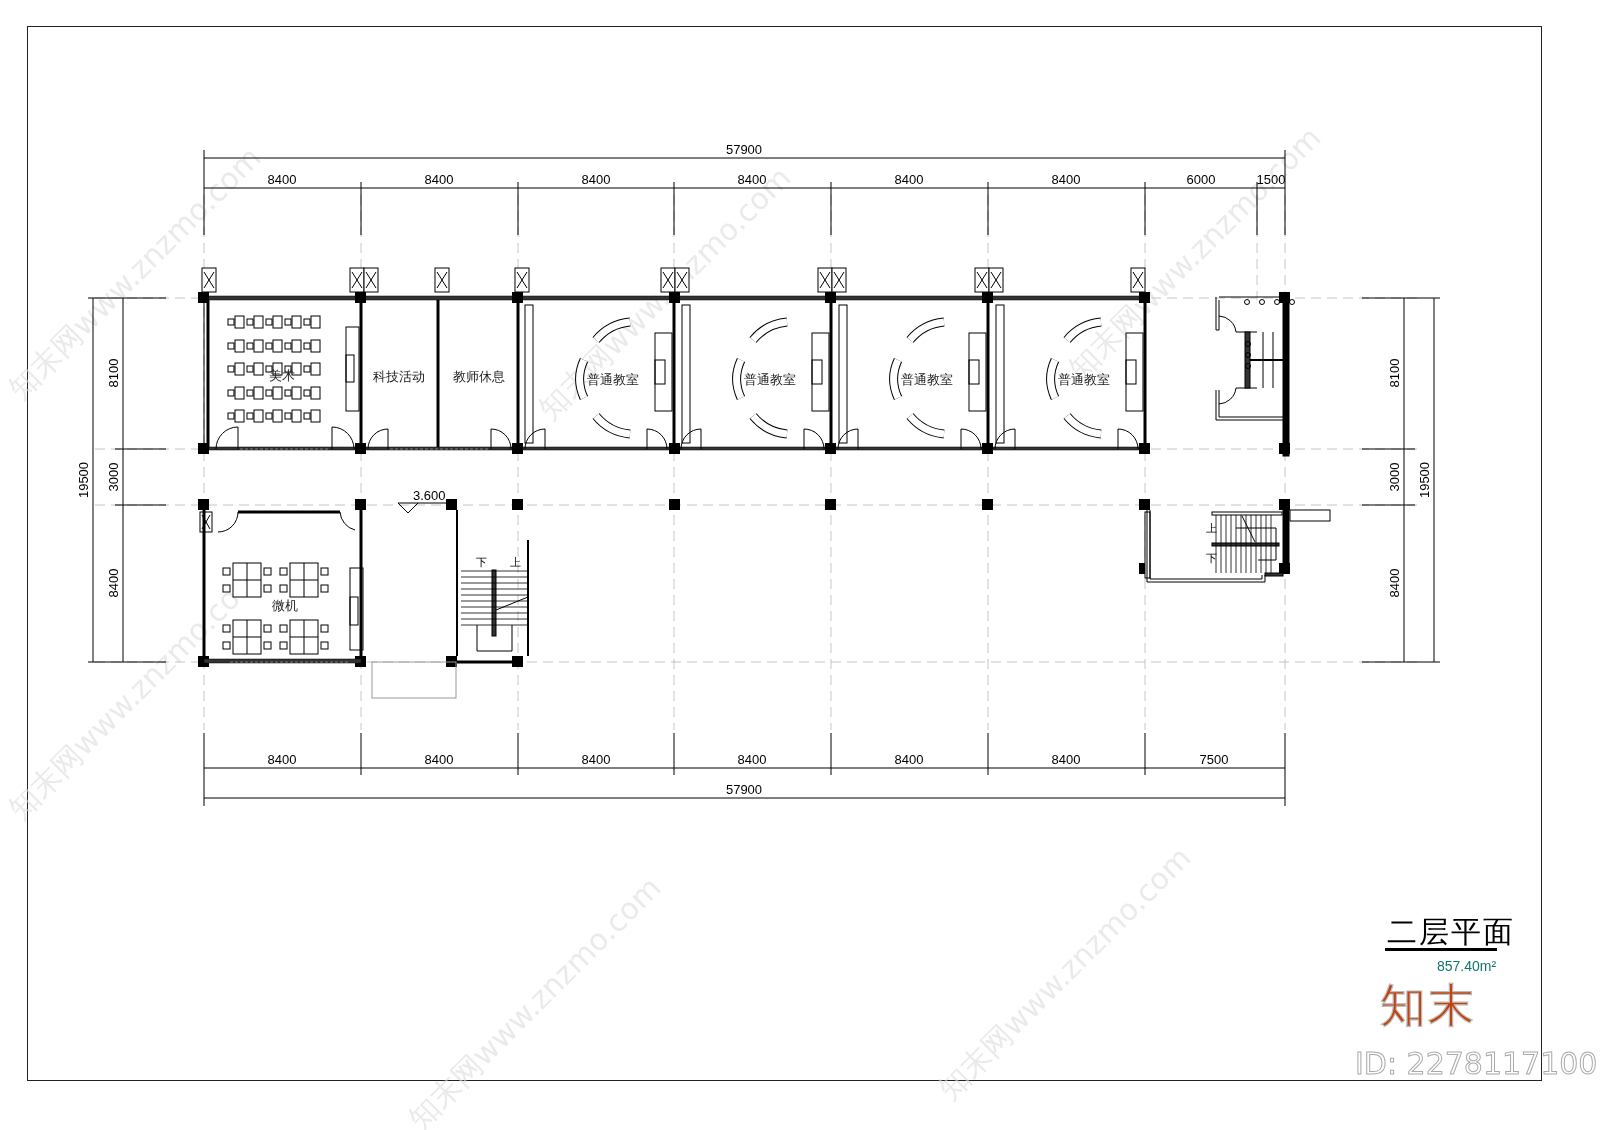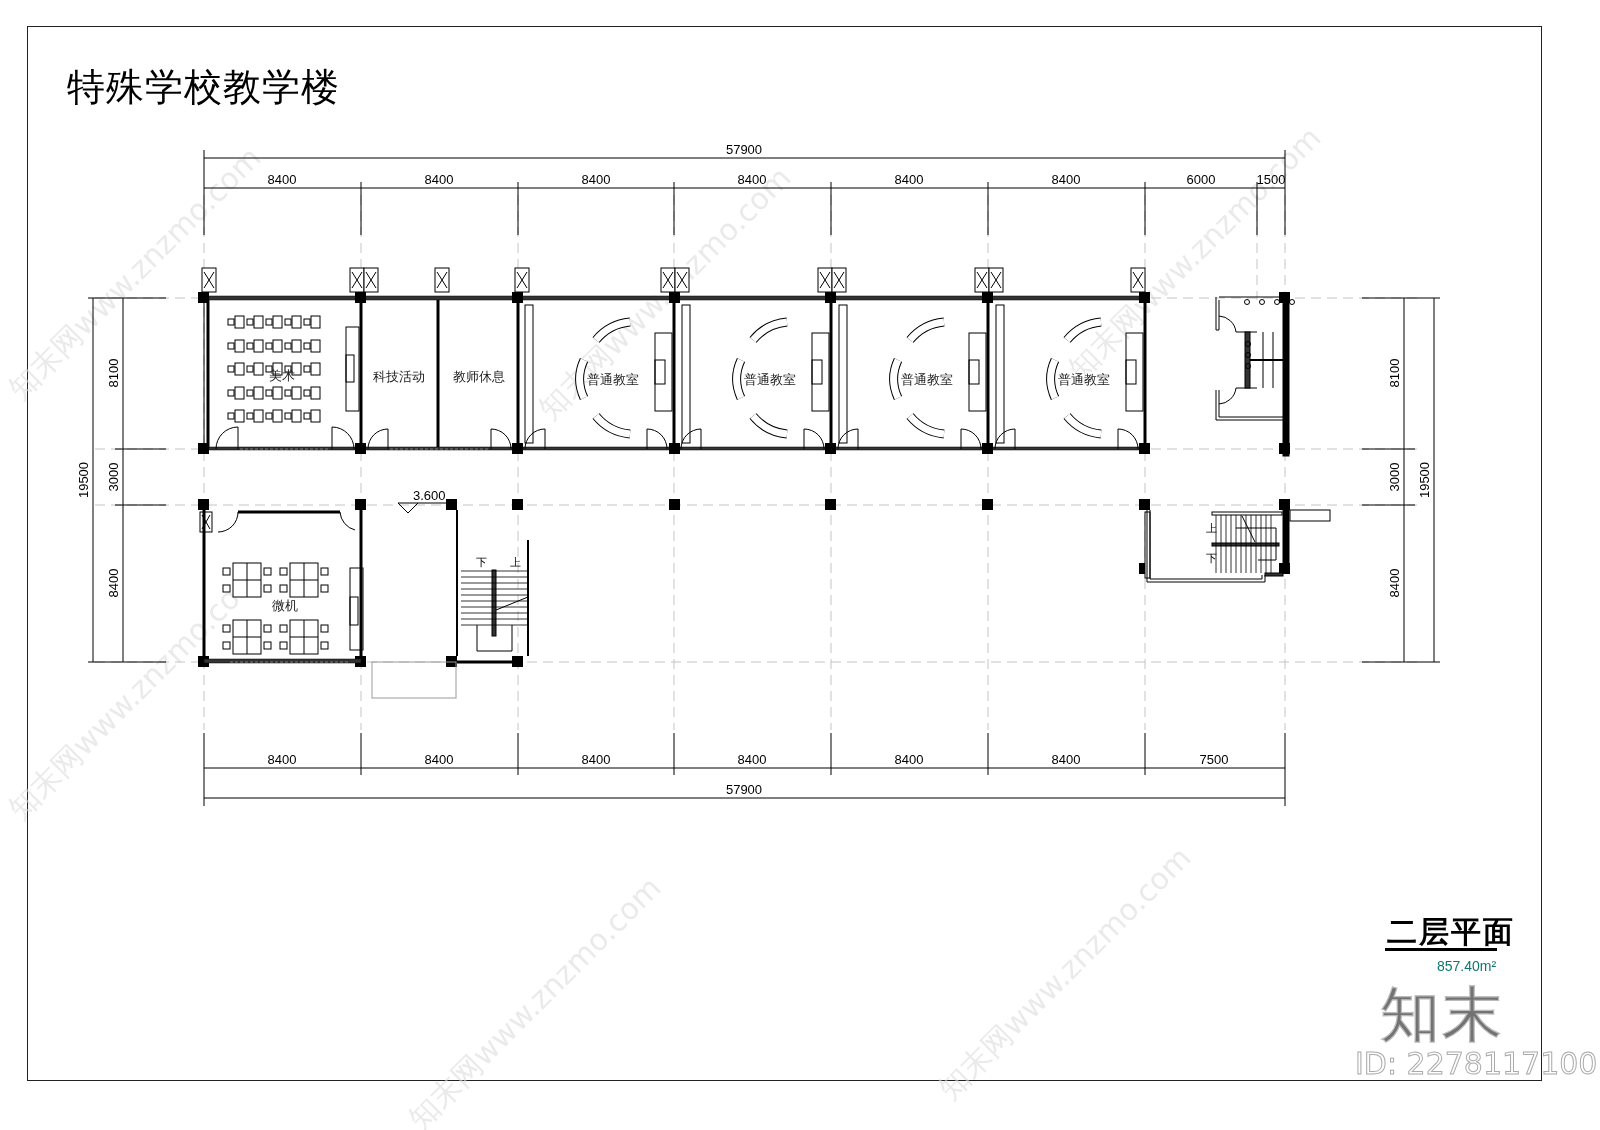--- a/index.html
+++ b/index.html
@@ -1,41 +1,40 @@
 <!DOCTYPE html>
 <html><head>
 <meta charset="utf-8">
 <style>
   html,body{margin:0;padding:0;background:#fff;}
   body{width:1600px;height:1130px;position:relative;overflow:hidden;font-family:"DejaVu Sans","Liberation Sans",sans-serif;}
   #sheet{position:absolute;left:0;top:0;width:1600px;height:1130px;}
   .frame{position:absolute;left:27px;top:26px;width:1515px;height:1055px;border:1.3px solid #222;box-sizing:border-box;}
   .title{position:absolute;left:67px;top:62px;font-size:38px;color:#000;letter-spacing:1px;font-family:"DejaVu Sans",sans-serif;}
   svg text{font-family:"Liberation Sans","DejaVu Sans",sans-serif;}
-  .plan-title{position:absolute;left:1387px;top:912px;font-size:30px;color:#000;letter-spacing:2px;font-family:"DejaVu Sans",sans-serif;font-weight:700;}
+  .plan-title{position:absolute;left:1387px;top:912px;font-size:30px;color:#000;letter-spacing:2px;font-family:"DejaVu Sans",sans-serif;font-weight:400;}
   .plan-underline{position:absolute;left:1385px;top:948px;width:112px;height:3px;background:#000;}
   .area{position:absolute;left:1437px;top:958px;font-size:14px;color:#0f766e;font-family:"Liberation Sans",sans-serif;}
-  .wm-logo{position:absolute;left:1380px;top:975px;font-size:60px;color:#737373;-webkit-text-stroke:1.2px #bbb;font-family:"DejaVu Sans",sans-serif;letter-spacing:2px;}
+  .wm-logo{position:absolute;left:1380px;top:975px;font-size:46px;color:#c2410c;-webkit-text-stroke:1.2px #bbb;font-family:"DejaVu Sans",sans-serif;letter-spacing:2px;}
   .wm-id{position:absolute;left:1355px;top:1046px;font-size:30px;color:#fff;-webkit-text-stroke:1px #aaa;font-family:"DejaVu Sans",sans-serif;}
   .wm{position:absolute;color:#ddd;font-size:30px;font-family:"DejaVu Sans",sans-serif;transform:rotate(-45deg);transform-origin:left top;white-space:nowrap;opacity:.6;pointer-events:none;}
 </style>
 </head>
 <body>
 
 <div id="sheet">
   <div class="frame"></div>
 
   <div class="wm" style="left:0px;top:380px;">知末网www.znzmo.com</div>
   <div class="wm" style="left:530px;top:400px;">知末网www.znzmo.com</div>
   <div class="wm" style="left:1060px;top:360px;">知末网www.znzmo.com</div>
   <div class="wm" style="left:400px;top:1110px;">知末网www.znzmo.com</div>
   <div class="wm" style="left:930px;top:1080px;">知末网www.znzmo.com</div>
   <div class="wm" style="left:0px;top:800px;">知末网www.znzmo.com</div>
 
-  <div class="title">特殊学校教学楼</div>
 
   <svg width="1600" height="1130" style="position:absolute;left:0;top:0">
 
     <g stroke="#c4c4c4" stroke-width="1" stroke-dasharray="10,6">
       <line x1="204" y1="195" x2="204" y2="730"></line>
       <line x1="361" y1="195" x2="361" y2="730"></line>
       <line x1="518" y1="195" x2="518" y2="730"></line>
       <line x1="674" y1="195" x2="674" y2="730"></line>
       <line x1="831" y1="195" x2="831" y2="730"></line>
       <line x1="988" y1="195" x2="988" y2="730"></line>

